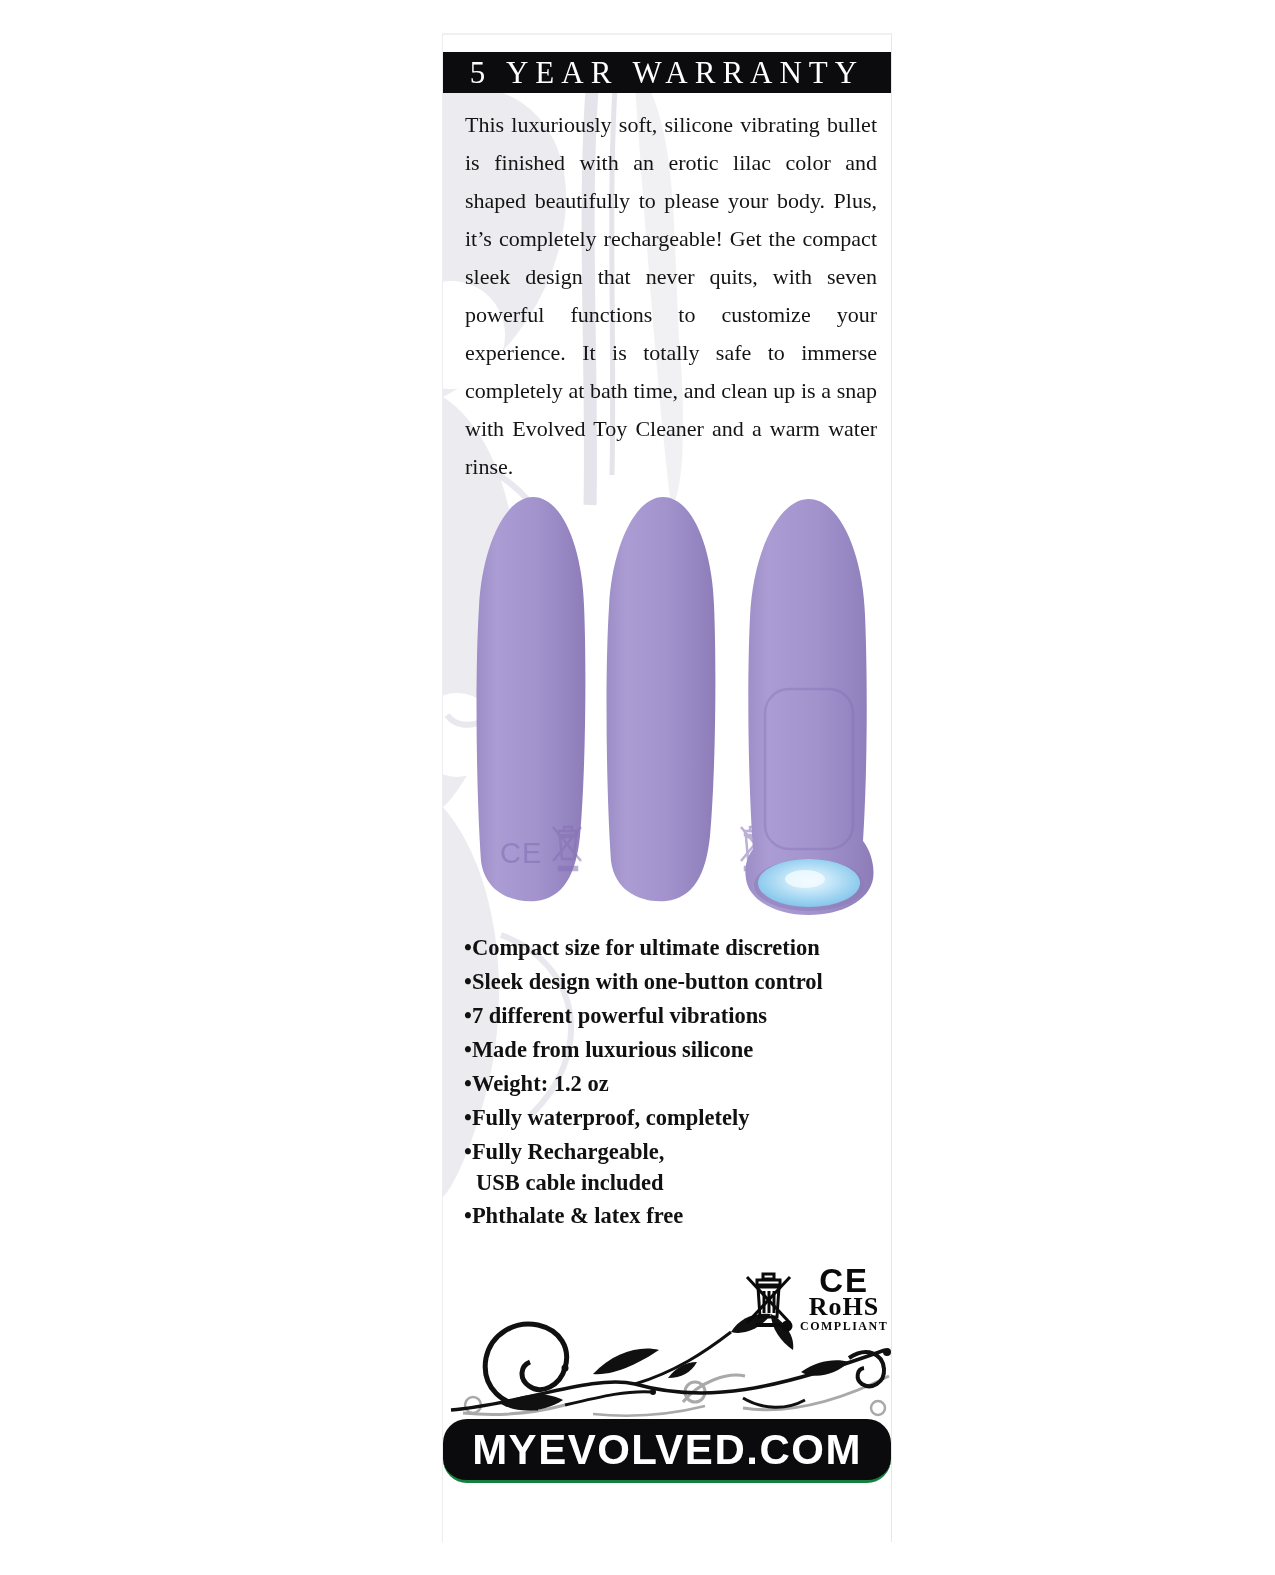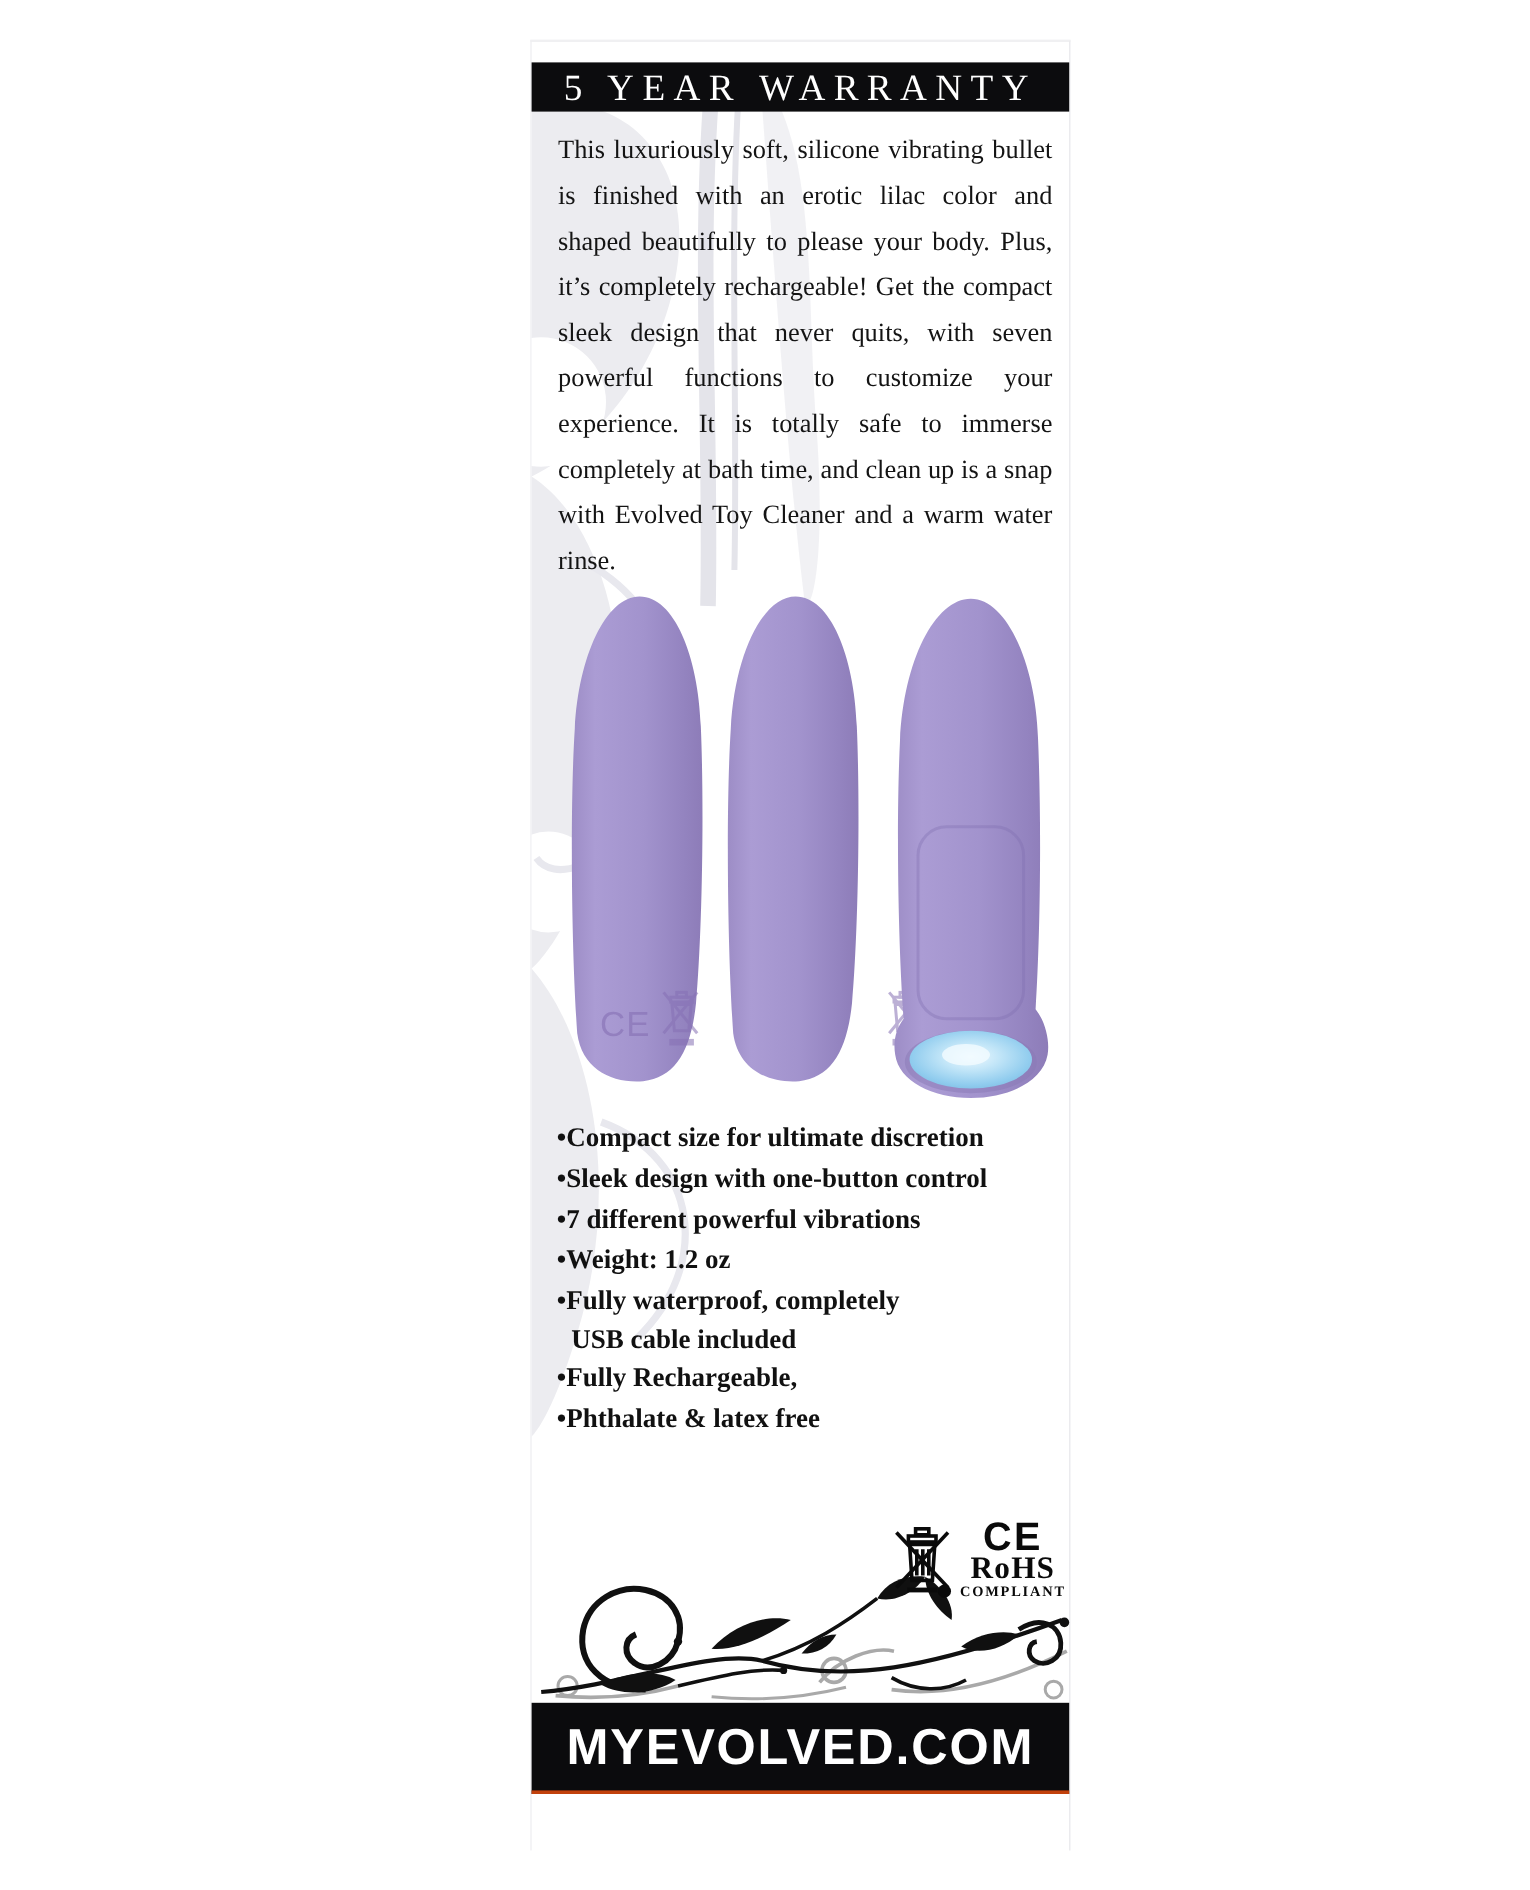--- a/index.html
+++ b/index.html
@@ -34,23 +34,23 @@
   .cert-col { margin-left:6px; display:flex; flex-direction:column; align-items:center; }
   .ce-logo { font-family:"Liberation Sans", sans-serif; font-weight:bold; font-size:33px;
              line-height:28px; letter-spacing:2px; color:#0a0a0a; }
   .rohs { font-family:"Liberation Serif", serif; font-weight:bold; font-size:26px;
           line-height:24px; color:#0a0a0a; letter-spacing:1px; }
   .rohs-sub { font-family:"Liberation Serif", serif; font-weight:bold; font-size:12px;
               letter-spacing:1.5px; color:#0a0a0a; }
 
   .flourish { position:absolute; left:0; top:1277px; z-index:1; }
 
-  .site-bar { position:absolute; left:0; top:1384px; width:100%; height:76px; background:#0b0b0d;
+  .site-bar { position:absolute; left:0; top:1384px; width:100%; height:64px; background:#0b0b0d;
               display:flex; align-items:center; justify-content:center; z-index:2;
-              border-bottom:3px solid #c2410c; }
+              border-bottom:3px solid #15803d;border-radius:24px; }
   .site-bar span { color:#ffffff; font-family:"Liberation Sans", sans-serif; font-weight:bold;
                    font-size:42px; letter-spacing:1.5px; }
 </style>
 </head>
 <body>
 
 <div class="page">
   <div class="panel">
 
     <svg class="watermark" width="450" height="1280" viewBox="0 0 450 1280">
@@ -145,28 +145,31 @@
         <li>
           <div class="f-line first">•Compact size for ultimate discretion</div>
         </li>
         <li>
           <div class="f-line first">•Sleek design with one-button control</div>
         </li>
         <li>
           <div class="f-line first">•7 different powerful vibrations</div>
         </li>
         <li>
+          <div class="f-line first">•Made from luxurious silicone</div>
+        </li>
+        <li>
           <div class="f-line first">•Weight: 1.2 oz</div>
         </li>
         <li>
           <div class="f-line first">•Fully waterproof, completely</div>
         </li>
         <li>
+          <div class="f-line first">•Fully Rechargeable,</div>
           <div class="f-line cont">USB cable included</div>
-          <div class="f-line first">•Fully Rechargeable,</div>
         </li>
         <li>
           <div class="f-line first">•Phthalate &amp; latex free</div>
         </li>
       </ul>
 
     <div class="cert-row">
       <svg class="weee" width="50" height="62" viewBox="0 0 50 62">
         <g stroke="#0a0a0a" fill="none" stroke-width="3">
           <rect x="13" y="9" width="23" height="5"></rect>

